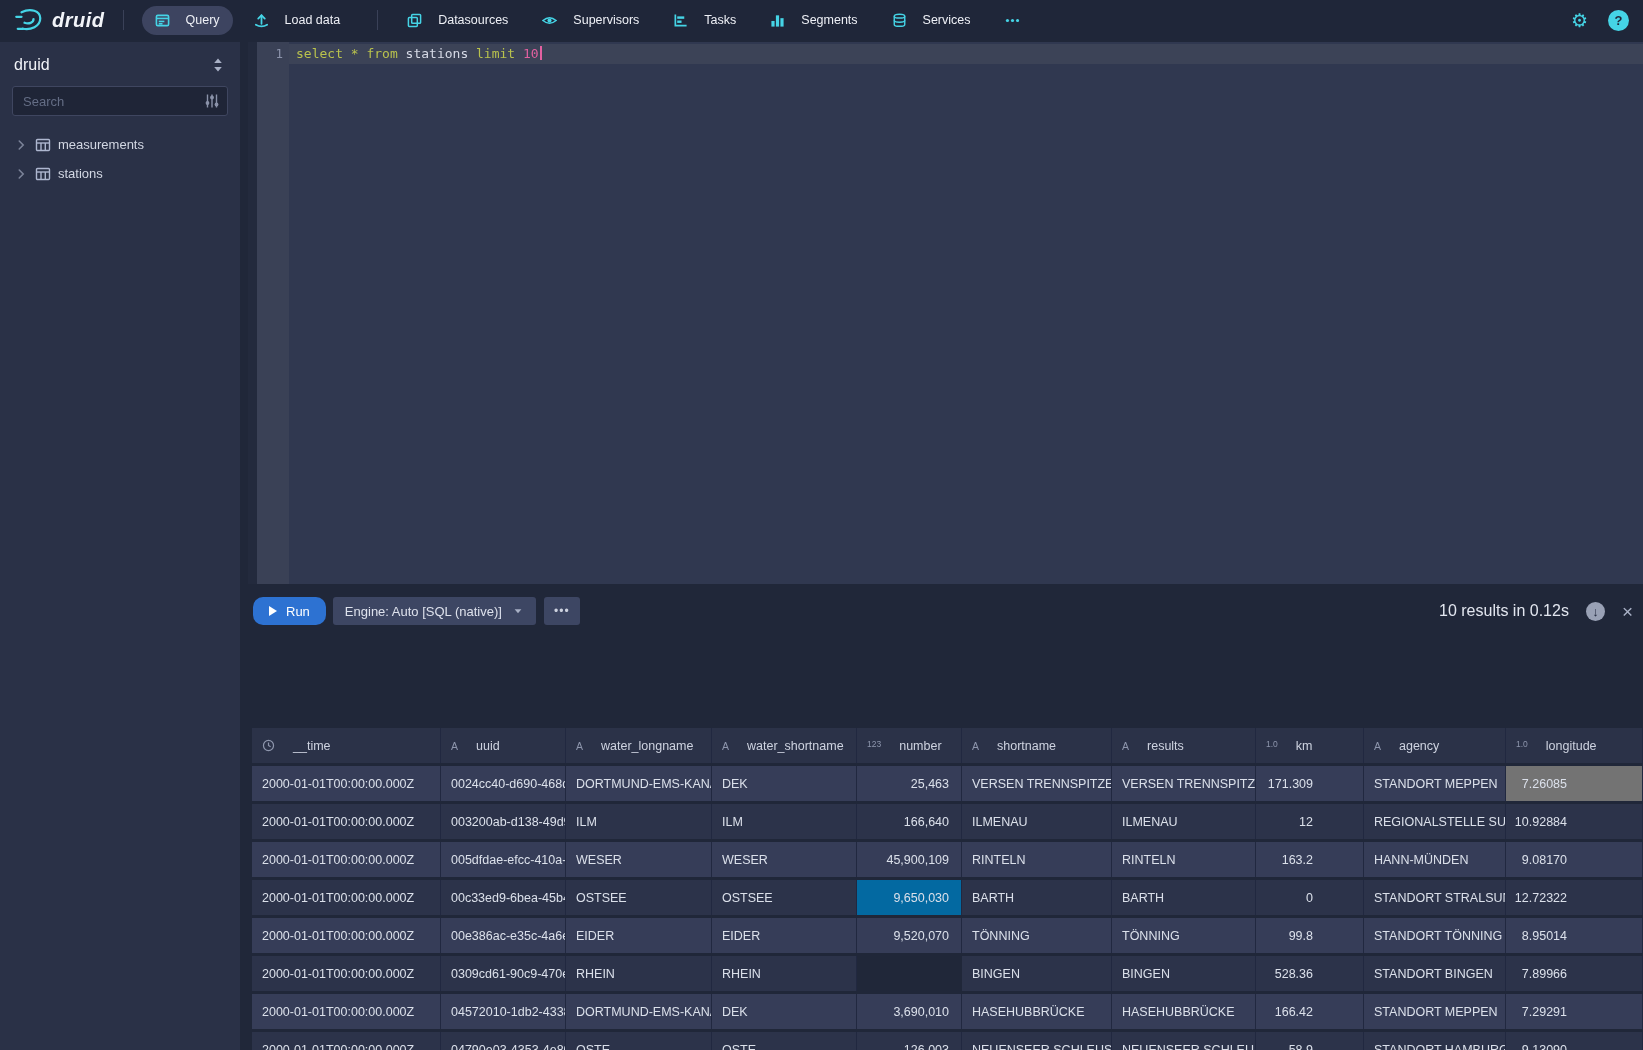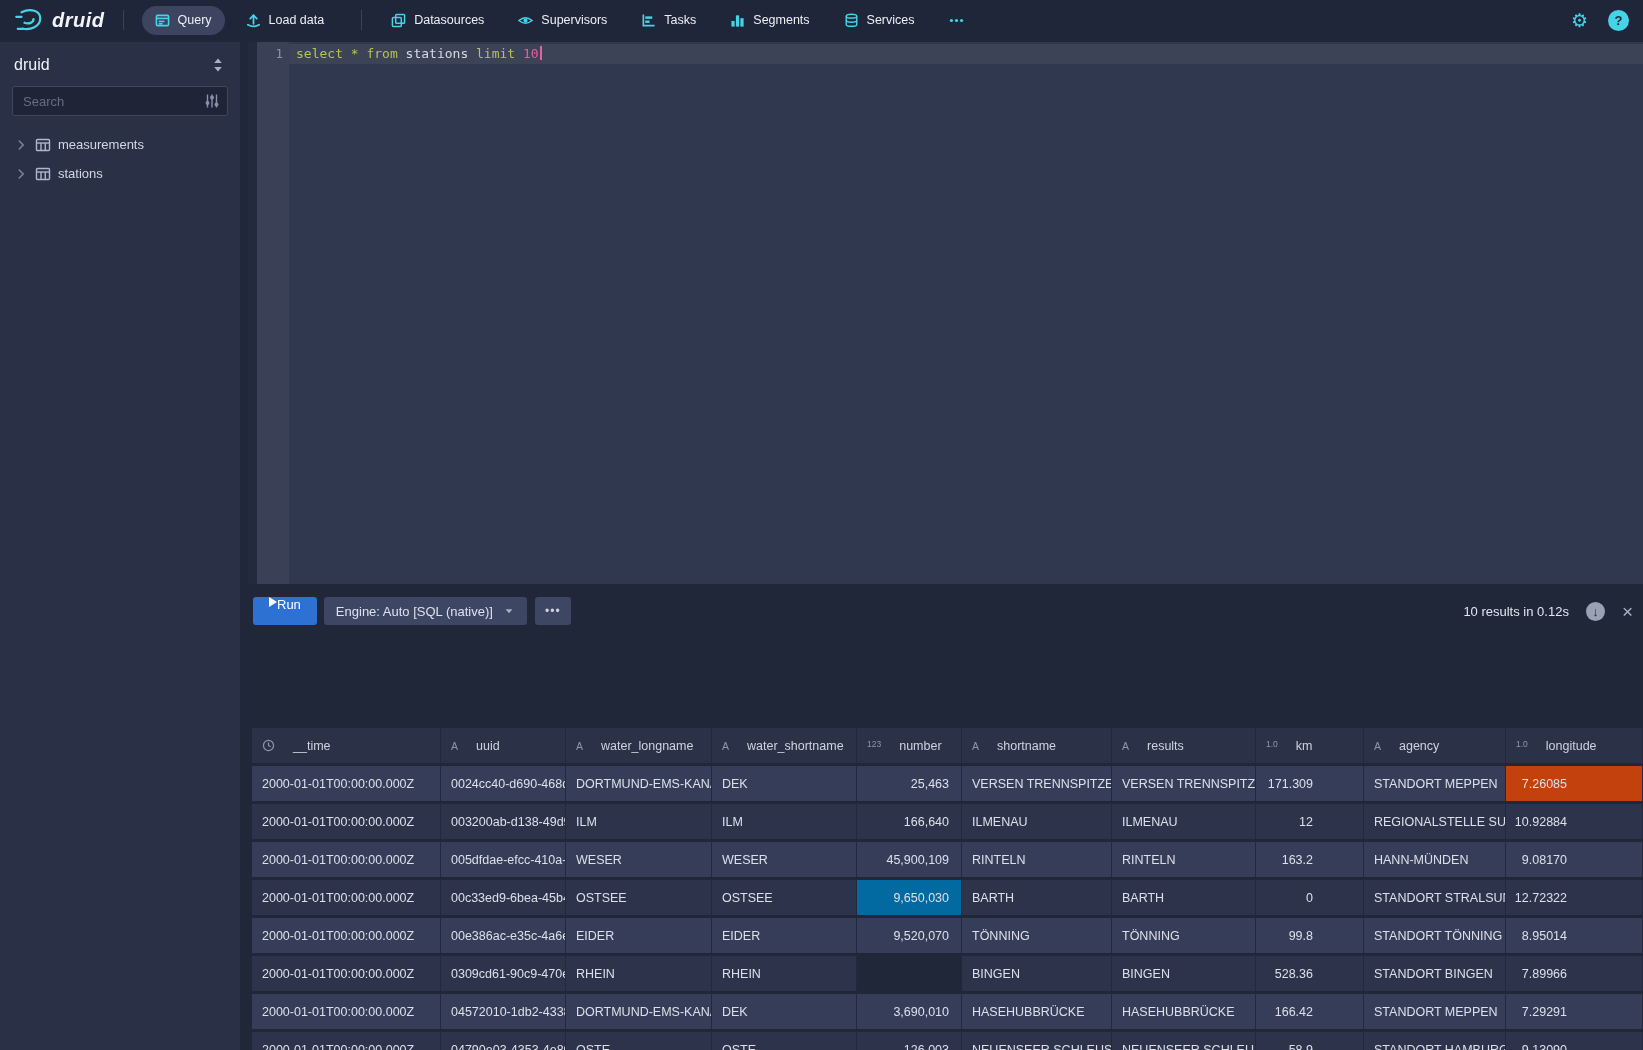--- a/index.html
+++ b/index.html
@@ -13,21 +13,21 @@
   
   .nav {
     position:absolute; top:0; left:0; right:0; height:40px;
     background:#1f2639; display:flex; align-items:center; padding:0 14px;
   }
   .logo { display:flex; align-items:center; gap:8px; cursor:pointer; }
   .logo-mark { width:30px; height:26px; color:#45d4e6; }
   .logo-text { font-size:20px; font-style:italic; font-weight:600; color:#f2f4f9; letter-spacing:.5px; }
   .nav-divider { width:1px; height:20px; background:#3a4158; margin:0 16px; }
   .nav-item {
-    display:flex; align-items:center; gap:8px; padding:7px 13px; border-radius:17px;
+    display:flex; align-items:center; gap:16px; padding:7px 13px; border-radius:17px;
     font-size:12.5px; color:#eef0f6; cursor:pointer; margin-right:8px; white-space:nowrap;
   }
   .nav-item.active { background:#3d4460; }
   .nav-icon { width:15px; height:15px; color:#45d4e6; display:inline-flex; }
   .nav-icon svg, .s-icon svg { width:100%; height:100%; }
   .nav-spacer { flex:1; }
   .gear { font-size:19px; color:#45d4e6; cursor:pointer; margin-right:20px; line-height:1; }
   .help {
     width:21px; height:21px; border-radius:50%; background:#45d4e6; color:#1f2639;
     font-size:13px; font-weight:bold; display:flex; align-items:center; justify-content:center; cursor:pointer;
@@ -70,37 +70,37 @@
   .gutter div { height:20px; line-height:20px; }
   .code-area { flex:1; padding-top:2px; font-family:"DejaVu Sans Mono", monospace; font-size:13px; }
   .code-line { height:20px; line-height:20px; background:#3c4357; padding-left:7px; white-space:pre; }
   .tok-keyword { color:#b9c24d; }
   .tok-plain { color:#d6dae6; }
   .tok-number { color:#e0609f; }
   .cursor { display:inline-block; width:2px; height:14px; background:#e261a1; vertical-align:-2px; margin-left:1px; }
   
   .runbar { height:54px; display:flex; align-items:center; padding:0 10px 0 5px; }
   .run-btn {
-    height:28px; background:#2d72d2; border:none; border-radius:3px; color:#fff;
-    font-size:13px; display:flex; padding:0 16px; cursor:pointer;
+    height:28px; background:#2d72d2; border:none; border-radius:10px; color:#fff;
+    font-size:13px; display:flex; align-items:center; gap:9px; padding:0 16px; cursor:pointer;
     font-family:"Liberation Sans", sans-serif;
   }
   .play { width:0; height:0; border-left:8px solid #fff; border-top:5px solid transparent; border-bottom:5px solid transparent; }
   .engine-btn {
     height:28px; margin-left:7px; background:#3d4663; border:none; border-radius:3px; color:#dde1ec;
     font-size:13px; display:flex; align-items:center; gap:10px; padding:0 12px; cursor:pointer;
     font-family:"Liberation Sans", sans-serif;
   }
   .caret-down { width:12px; height:12px; color:#a9b1c6; display:inline-flex; }
   .more-btn {
     height:28px; width:36px; margin-left:8px; background:#3d4663; border:none; border-radius:3px;
     color:#cdd2df; font-size:12px; letter-spacing:1px; cursor:pointer; display:flex; align-items:center; justify-content:center;
   }
   .runbar-right { margin-left:auto; display:flex; align-items:center; gap:17px; }
-  .results-summary { font-size:13px; color:#e2e6ef; }
+  .results-summary { font-size:16px; color:#e2e6ef; }
   .download-btn { width:19px; height:19px; border-radius:50%; background:#99a1b5; color:#232a3e; display:flex; align-items:center; justify-content:center; font-size:13px; font-weight:bold; cursor:pointer; }
   .close-x { font-size:19px; color:#a9b1c6; cursor:pointer; line-height:1; }
   
   .results { position:absolute; top:684px; left:0; right:0; bottom:0; overflow:hidden; padding:2px 0 0 4px; }
   .trow, .hrow { display:flex; height:35px; margin-bottom:3px; }
   .hcell {
     background:#2b3248; border-right:1px solid #212840; display:flex; align-items:center; gap:18px;
     padding-left:10px; font-size:12.5px; color:#ced3e0; overflow:hidden; white-space:nowrap; cursor:pointer; flex:none;
   }
   .type-label { color:#8e96ad; font-size:10.5px; }
@@ -363,21 +363,21 @@
         <div class="trow">
           <div class="cell" style="width: 189px; background: rgb(54, 61, 88);">2000-01-01T00:00:00.000Z</div>
           <div class="cell" style="width: 125px; background: rgb(54, 61, 88);">0024cc40-d690-468d-84</div>
           <div class="cell" style="width: 146px; background: rgb(54, 61, 88);">DORTMUND-EMS-KANA</div>
           <div class="cell" style="width: 145px; background: rgb(54, 61, 88);">DEK</div>
           <div class="cell a-right" style="width: 105px; background: rgb(54, 61, 88);">25,463</div>
           <div class="cell" style="width: 150px; background: rgb(54, 61, 88);">VERSEN TRENNSPITZE</div>
           <div class="cell" style="width: 144px; background: rgb(54, 61, 88);">VERSEN TRENNSPITZE</div>
           <div class="cell a-km" style="width: 108px; background: rgb(54, 61, 88);">171.309</div>
           <div class="cell" style="width: 142px; background: rgb(54, 61, 88);">STANDORT MEPPEN</div>
-          <div class="cell a-lon" style="width: 137px; background: #c2410c;">7.26085</div>
+          <div class="cell a-lon" style="width: 137px; background: #737373;">7.26085</div>
         </div>
         <div class="trow">
           <div class="cell" style="width: 189px; background: rgb(44, 51, 74);">2000-01-01T00:00:00.000Z</div>
           <div class="cell" style="width: 125px; background: rgb(44, 51, 74);">003200ab-d138-49d9-aa</div>
           <div class="cell" style="width: 146px; background: rgb(44, 51, 74);">ILM</div>
           <div class="cell" style="width: 145px; background: rgb(44, 51, 74);">ILM</div>
           <div class="cell a-right" style="width: 105px; background: rgb(44, 51, 74);">166,640</div>
           <div class="cell" style="width: 150px; background: rgb(44, 51, 74);">ILMENAU</div>
           <div class="cell" style="width: 144px; background: rgb(44, 51, 74);">ILMENAU</div>
           <div class="cell a-km" style="width: 108px; background: rgb(44, 51, 74);">12</div>

